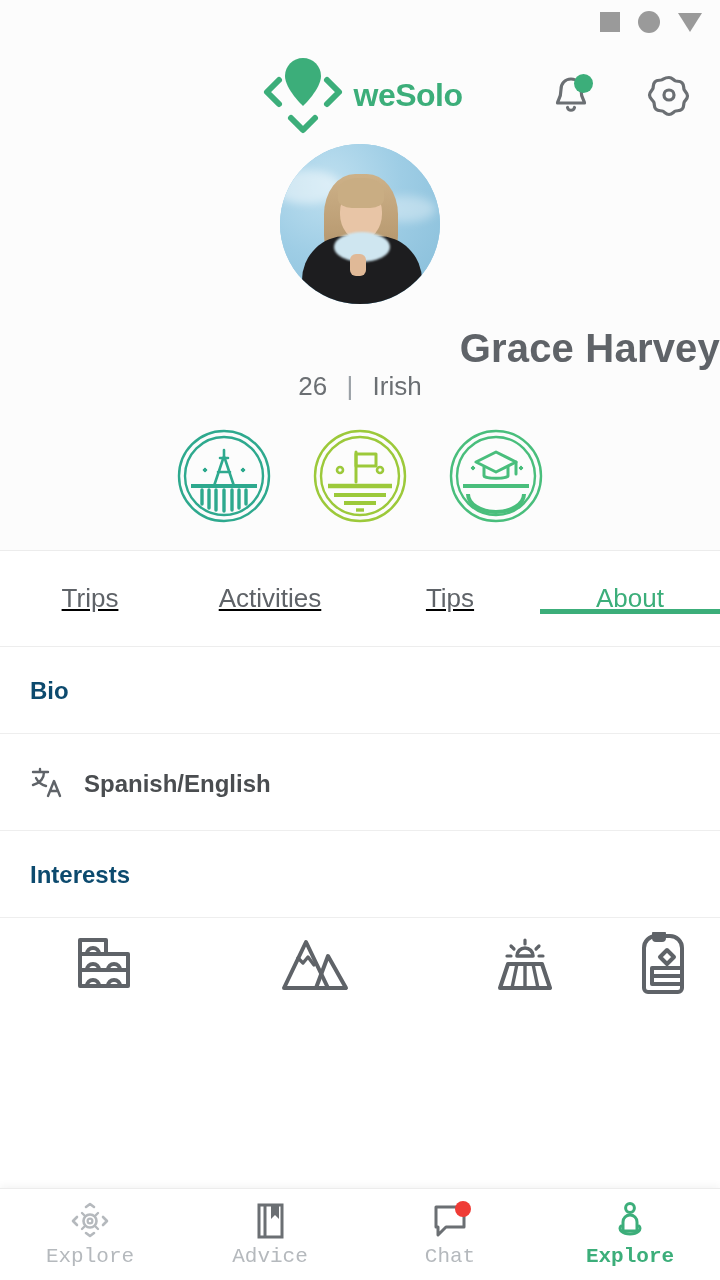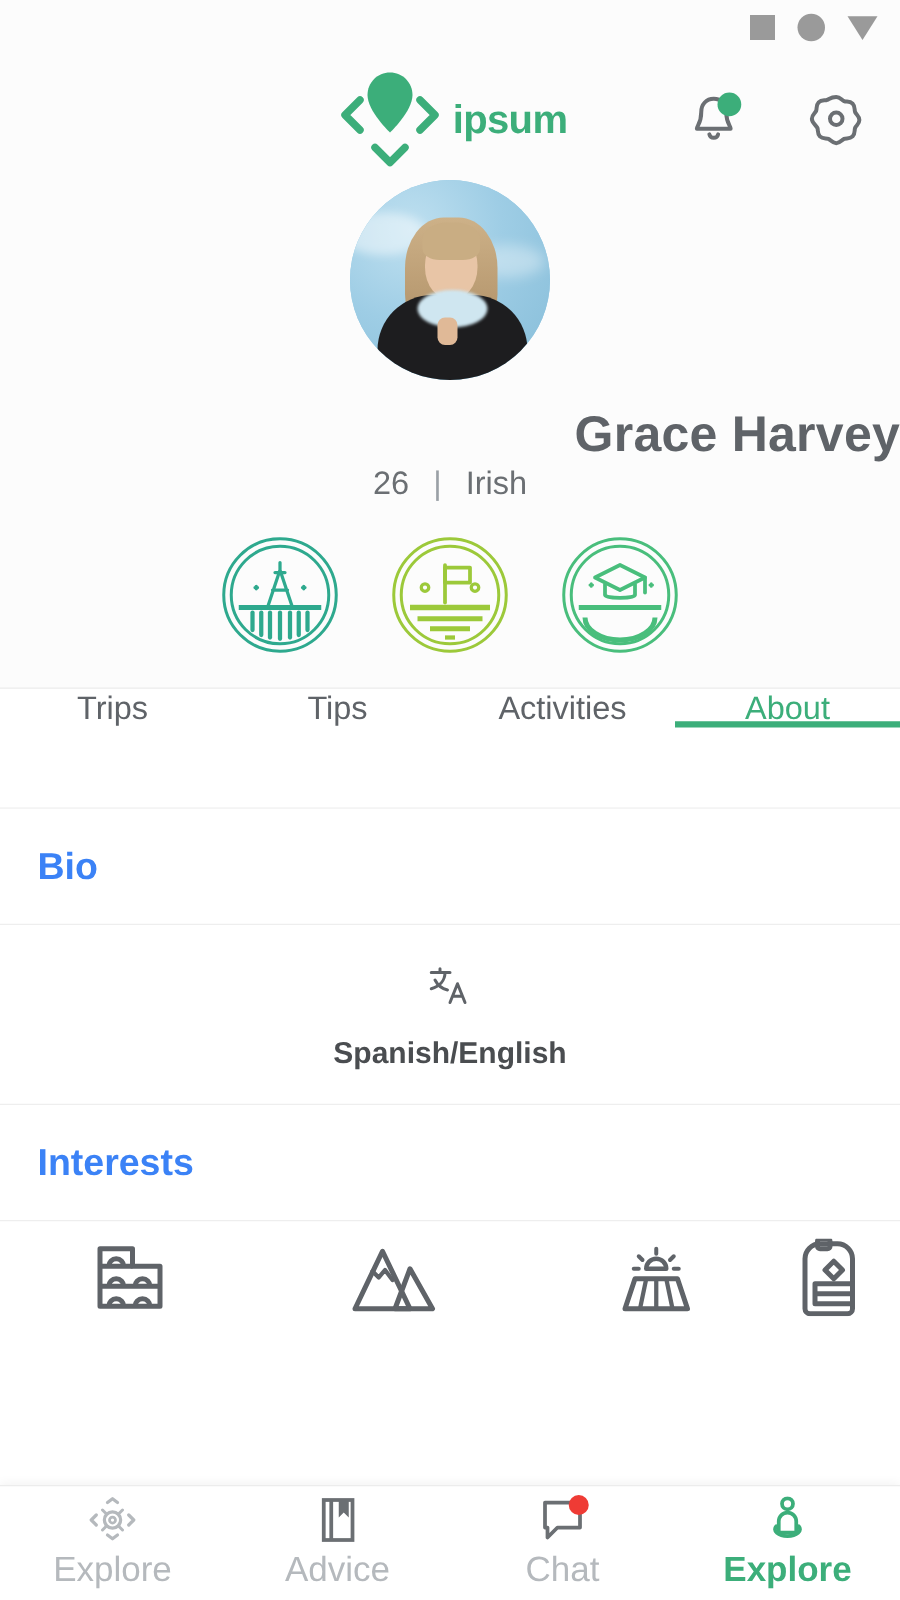--- a/index.html
+++ b/index.html
@@ -102,49 +102,49 @@
 
   .badges {
     display: flex; justify-content: center; gap: 40px;
     margin-top: 26px; padding-bottom: 26px;
   }
   .badge { width: 96px; height: 96px; }
 
   
   .tabs {
     flex: 0 0 auto;
-    display: flex; align-items: flex-start;
+    display: flex; align-items: center;
     height: 96px; background: #ffffff;
     border-bottom: 1px solid #ededed;
+    text-decoration: underline;
   }
   .tab {
     flex: 1; display: flex; align-items: center; justify-content: center;
     font-size: 26px; color: #5f6368; position: relative;
   }
   .tab.active { color: #3CAE7A; font-weight: normal; }
   .tab.active::after {
     content: ""; position: absolute; left: 0; right: 0; bottom: 0;
     height: 5px; background: #3CAE7A;
   }
 
   
   .content { flex: 1 1 auto; overflow: hidden; background: #fff; }
   .sec-title {
-    font-size: 30px; font-weight: bold; color: #3b82f6;
+    font-size: 24px; font-weight: bold; color: #0c4a6e;
     padding: 30px 30px 28px 30px;
   }
   .divider { height: 1px; background: #eeeeee; }
   .bio-text {
     font-size: 27px; line-height: 1.35; color: #6b6f73;
     padding: 26px 38px 6px 40px;
   }
   .lang-row {
     display: flex; align-items: center; gap: 18px;
     padding: 30px 30px 26px 30px;
-    flex-direction: column;
   }
   .lang-label { font-size: 24px; font-weight: bold; color: #4a4d50; }
 
   .interests-row {
     display: flex; align-items: center;
     padding: 14px 0 0 0; gap: 0; overflow: hidden;
   }
   .interest { flex: 0 0 210px; display: flex; justify-content: center; }
   .interest.last { flex: 0 0 80px; justify-content: flex-start; }
 
@@ -156,21 +156,21 @@
     display: flex; align-items: center;
     box-shadow: 0 -2px 8px rgba(0,0,0,.05);
     z-index: 30;
   }
   .navitem {
     flex: 1; display: flex; flex-direction: column;
     align-items: center; justify-content: center; gap: 5px;
     position: relative;
   }
   .navicon { position: relative; width: 40px; height: 38px; }
-  .navlabel { font-size: 28px; color: #b5b9bd; }
+  .navlabel { font-size: 21px; color: #b5b9bd; font-family: Liberation Mono, monospace; }
   .navitem.active .navlabel { color: #3CAE7A; font-weight: bold; }
   .nav-badge {
     position: absolute; width: 16px; height: 16px; border-radius: 50%;
     background: #ef3b35; top: -1px; right: -1px;
   }
 </style>
 </head>
 <body>
 
 <div class="phone">
@@ -185,21 +185,21 @@
 
     <div class="brandrow">
       <div class="logo-mark">
         <svg width="92" height="86" viewBox="0 0 92 86">
           <path d="M46 6c-10 0-18 8-18 18 0 13 18 30 18 30s18-17 18-30c0-10-8-18-18-18z" fill="#3CAE7A"></path>
           <path d="M22 28 L10 40 L22 52" fill="none" stroke="#3CAE7A" stroke-width="6" stroke-linecap="round" stroke-linejoin="round"></path>
           <path d="M70 28 L82 40 L70 52" fill="none" stroke="#3CAE7A" stroke-width="6" stroke-linecap="round" stroke-linejoin="round"></path>
           <path d="M34 66 L46 78 L58 66" fill="none" stroke="#3CAE7A" stroke-width="6" stroke-linecap="round" stroke-linejoin="round"></path>
         </svg>
       </div>
-      <div class="brand-name">ipsum</div>
+      <div class="brand-name">weSolo</div>
 
       <div class="hdr-actions">
         <div class="icon-btn">
           <svg width="46" height="46" viewBox="0 0 46 46">
             <path d="M23 7c-6 0-10 4.5-10 10.5 0 9-3.5 11-3.5 13.5h27C36.5 28.5 33 26.5 33 17.5 33 11.5 29 7 23 7z" fill="none" stroke="#6b6f73" stroke-width="3.2" stroke-linejoin="round"></path>
             <path d="M19.5 35.5a3.6 3.6 0 0 0 7 0" fill="none" stroke="#6b6f73" stroke-width="3.2" stroke-linecap="round"></path>
           </svg>
           <div class="dot-badge" style="background:#3CAE7A"></div>
         </div>
         <div class="icon-btn">
@@ -283,24 +283,24 @@
       </div>
 
     </div>
   </div>
 
   <div class="tabs">
     <div class="tab">
       <span>Trips</span>
     </div>
     <div class="tab">
+      <span>Activities</span>
+    </div>
+    <div class="tab">
       <span>Tips</span>
-    </div>
-    <div class="tab">
-      <span>Activities</span>
     </div>
     <div class="tab active">
       <span>About</span>
     </div>
   </div>
 
   <div class="content">
 
     <div class="sec-title">Bio</div>
     <div class="divider"></div>

